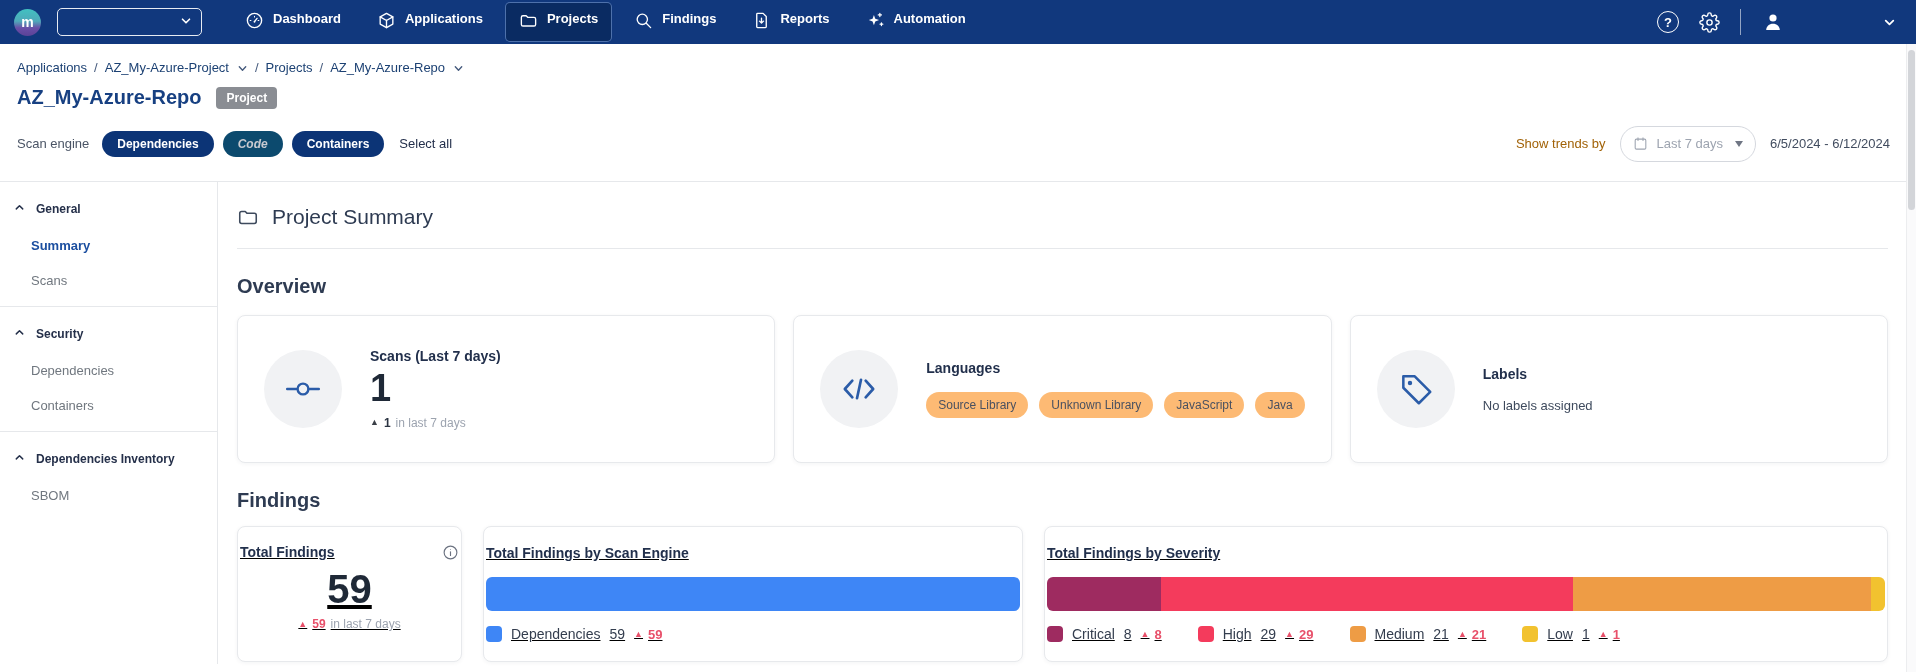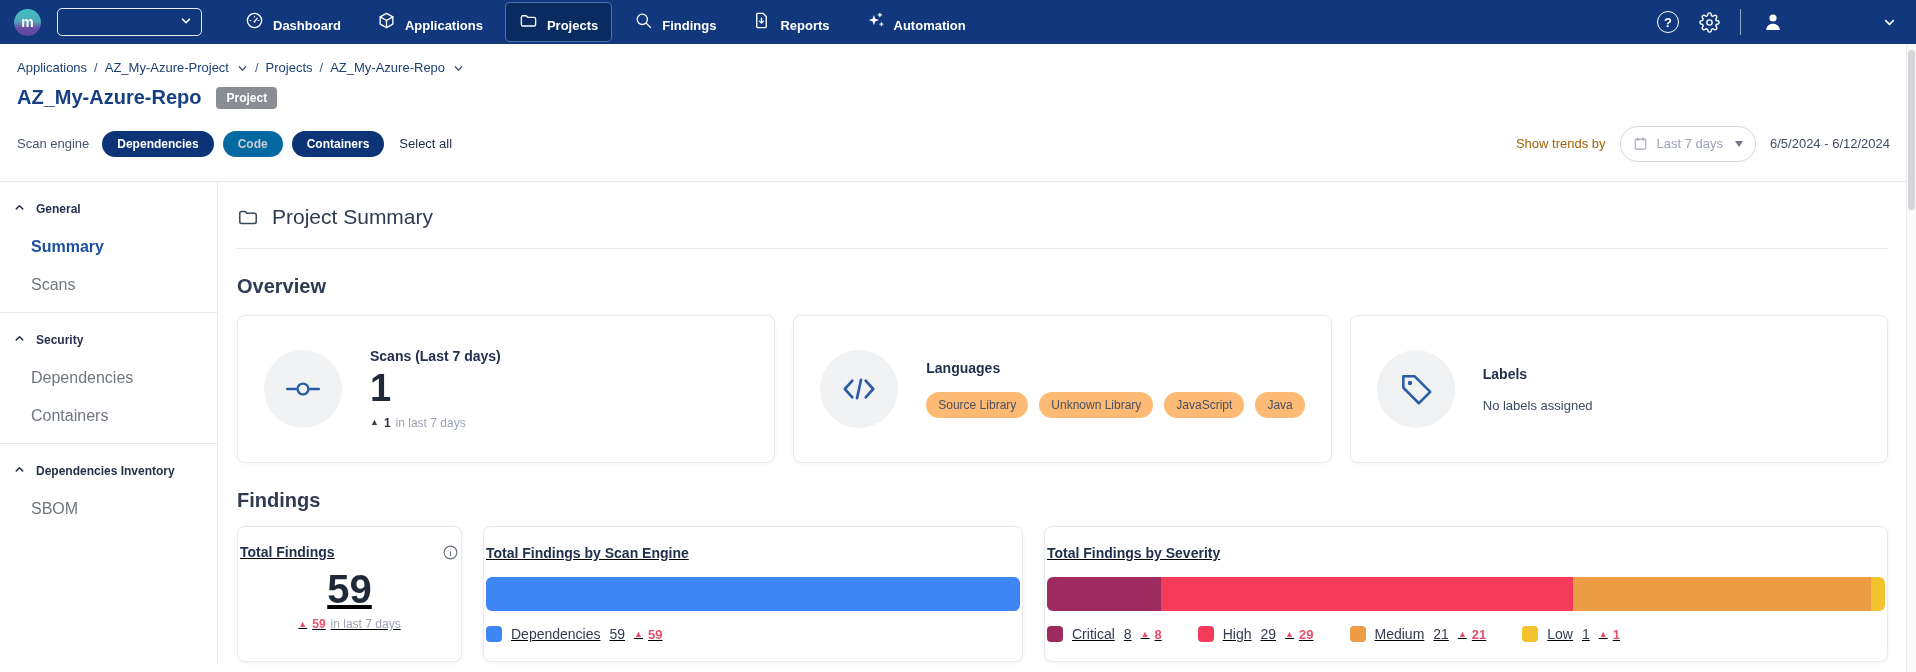--- a/index.html
+++ b/index.html
@@ -10,21 +10,21 @@
   .navbar { height:44px; background:#11387D; display:flex; align-items:center;
     padding:0 20px 0 14px; position:relative; }
   .logo { width:27px; height:27px; border-radius:50%;
     background:linear-gradient(180deg,#41C1C1 0%,#4FA9BA 45%,#6A4EA8 70%,#5B4296 100%);
     color:#fff; font-weight:bold; font-size:14px; display:flex; align-items:center;
     justify-content:center; flex:none; cursor:pointer; }
   .org-select { margin-left:16px; width:145px; height:28px;
     border:1px solid rgba(255,255,255,.9); border-radius:5px; display:flex;
     align-items:center; justify-content:flex-end; padding:0 9px; cursor:pointer; }
   .nav-items { display:flex; align-items:center; margin-left:30px; gap:10px; }
-  .nav-item { display:flex; align-items:flex-end; gap:9px; color:#fff; font-size:13px;
+  .nav-item { display:flex; align-items:flex-start; gap:9px; color:#fff; font-size:13px;
     font-weight:bold; padding:8px 13px; border-radius:4px; cursor:pointer; white-space:nowrap; }
   .nav-item.active { background:#0A2B62; box-shadow:0 0 0 1px rgba(130,160,210,.55); }
   .nav-right { margin-left:auto; display:flex; align-items:center; gap:20px; }
   .help-circle { width:22px; height:22px; border:1.6px solid #fff; border-radius:50%;
     color:#fff; font-size:13px; font-weight:bold; display:flex; align-items:center;
     justify-content:center; cursor:pointer; }
   .nav-divider { width:1px; height:26px; background:rgba(255,255,255,.55); }
   .nav-caret { margin-left:78px; cursor:pointer; display:flex; align-items:center; }
 
   
@@ -38,38 +38,38 @@
   .page-title { font-size:20px; font-weight:bold; color:#174082; }
   .type-badge { background:#8A8D93; color:#fff; font-size:12px; font-weight:bold;
     padding:4px 10px; border-radius:4px; }
 
   .filter-row { display:flex; align-items:center; padding:15px 26px 0 17px; height:54px; }
   .filter-label { font-size:13px; color:#4A5465; }
   .pills { display:flex; align-items:center; gap:9px; margin-left:13px; }
   .pill { background:#0C3476; color:#fff; font-size:12px; font-weight:bold;
     padding:6px 15px; border-radius:15px; border:none; cursor:pointer;
     font-family:inherit; }
-  .pill.disabled { background:#0369a1; color:#C8CAD0; cursor:default; }
+  .pill.disabled { background:#0c4a6e; color:#C8CAD0; cursor:default;font-style:italic; }
   .select-all { margin-left:15px; font-size:13px; color:#232F4B; cursor:pointer; }
   .trends { margin-left:auto; display:flex; align-items:center; }
   .trends-label { font-size:13px; color:#a16207; }
   .trends-dd { border:1px solid #D5D8DE; border-radius:18px; height:36px; display:flex;
     align-items:center; gap:9px; padding:0 12px; margin:0 14px; cursor:pointer;
     color:#9DA4B0; font-size:13px; }
   .dd-caret { border-left:4.5px solid transparent; border-right:4.5px solid transparent;
     border-top:6px solid #6F7684; margin-left:3px; }
   .date-range { font-size:13px; color:#414C5F; }
 
   
   .content { display:flex; border-top:1px solid #E6E8EB; margin-top:18px;
     height:calc(672px - 189px); }
   .sidebar { width:218px; flex:none; border-right:1px solid #E6E8EB; padding-top:8px; }
   .side-header { display:flex; align-items:center; gap:11px; padding:12px 14px;
     font-size:12px; font-weight:bold; color:#25304A; cursor:pointer; }
-  .side-item { padding:10px 12px 10px 31px; font-size:16px; color:#70777F; cursor:pointer; }
+  .side-item { padding:10px 12px 10px 31px; font-size:13px; color:#70777F; cursor:pointer; }
   .side-item.active { color:#1C4FA0; font-weight:bold; }
   .side-divider { border:0; border-top:1px solid #E6E8EB; margin:8px 0; }
 
   .main { flex:1; min-width:0; padding:0 28px 0 19px; }
   .ps-header { display:flex; align-items:center; gap:13px; margin-top:23px;
     font-size:21px; color:#2E3B52; }
   .ps-divider { border:0; border-top:1px solid #E6E8EB; margin-top:19px; }
   .section-heading { font-size:20px; color:#2E3B52; font-weight:700; margin-top:26px; }
 
   .cards-row { display:flex; gap:18px; margin-top:17px; }

